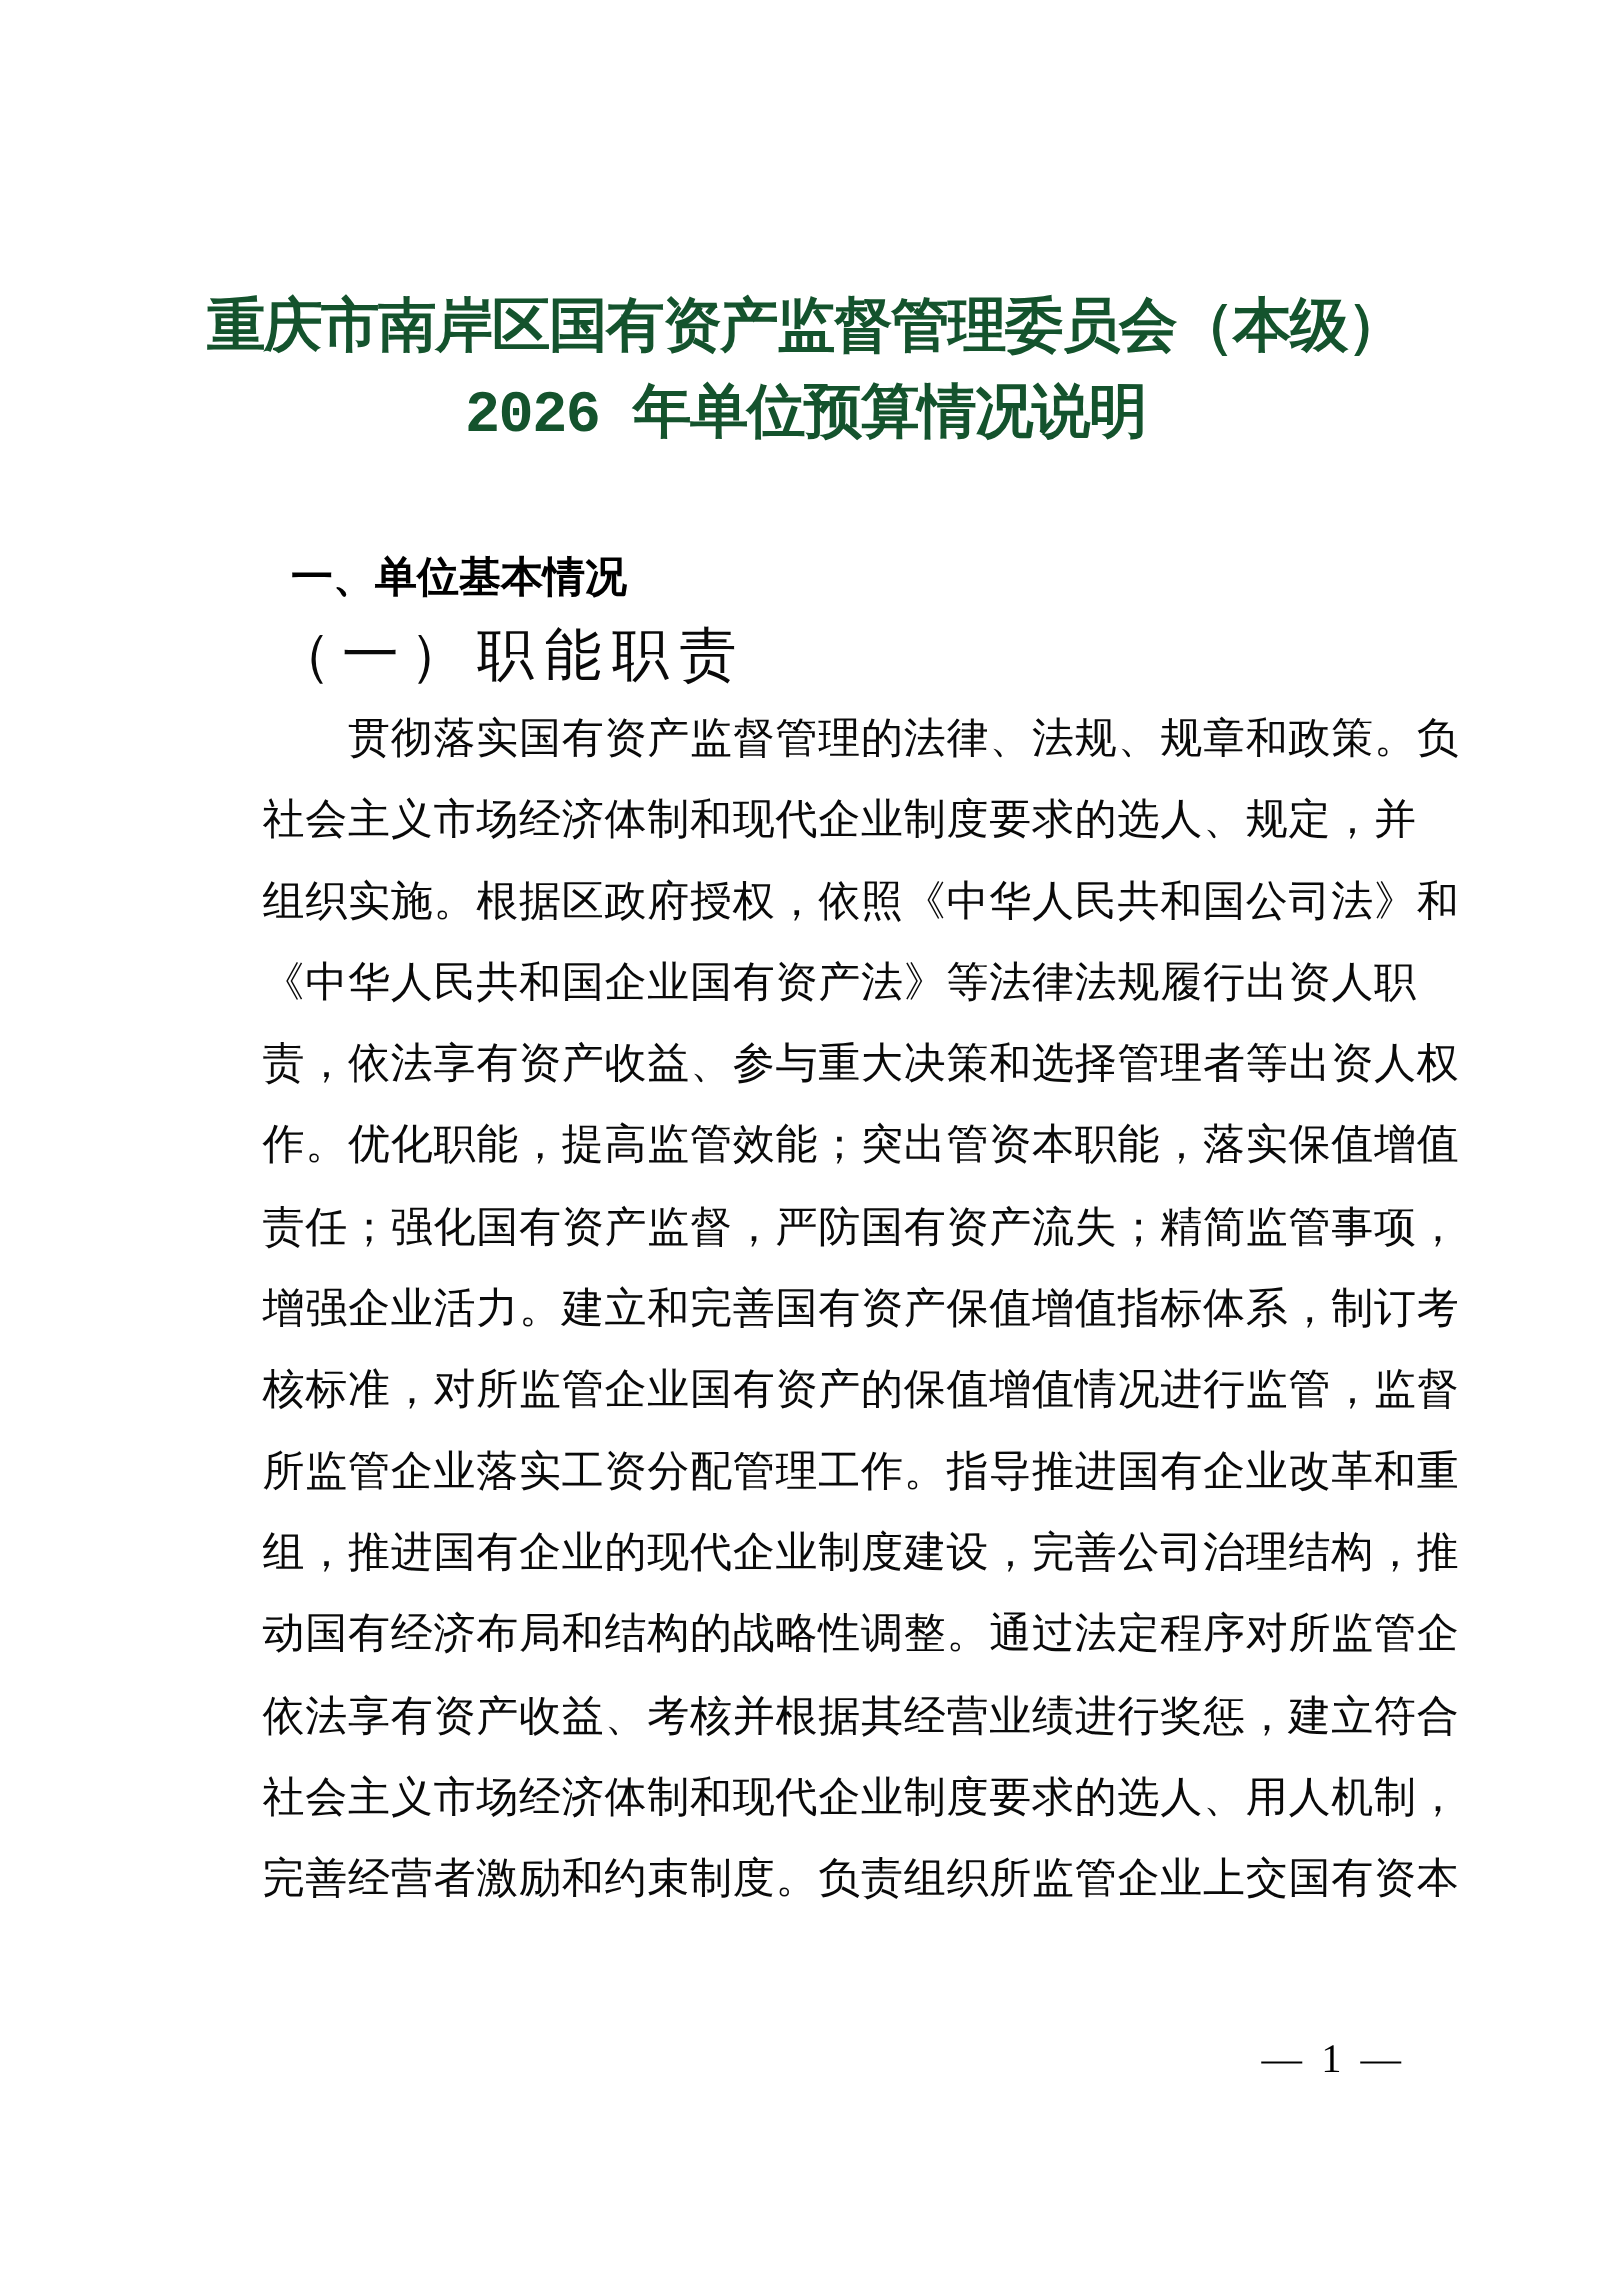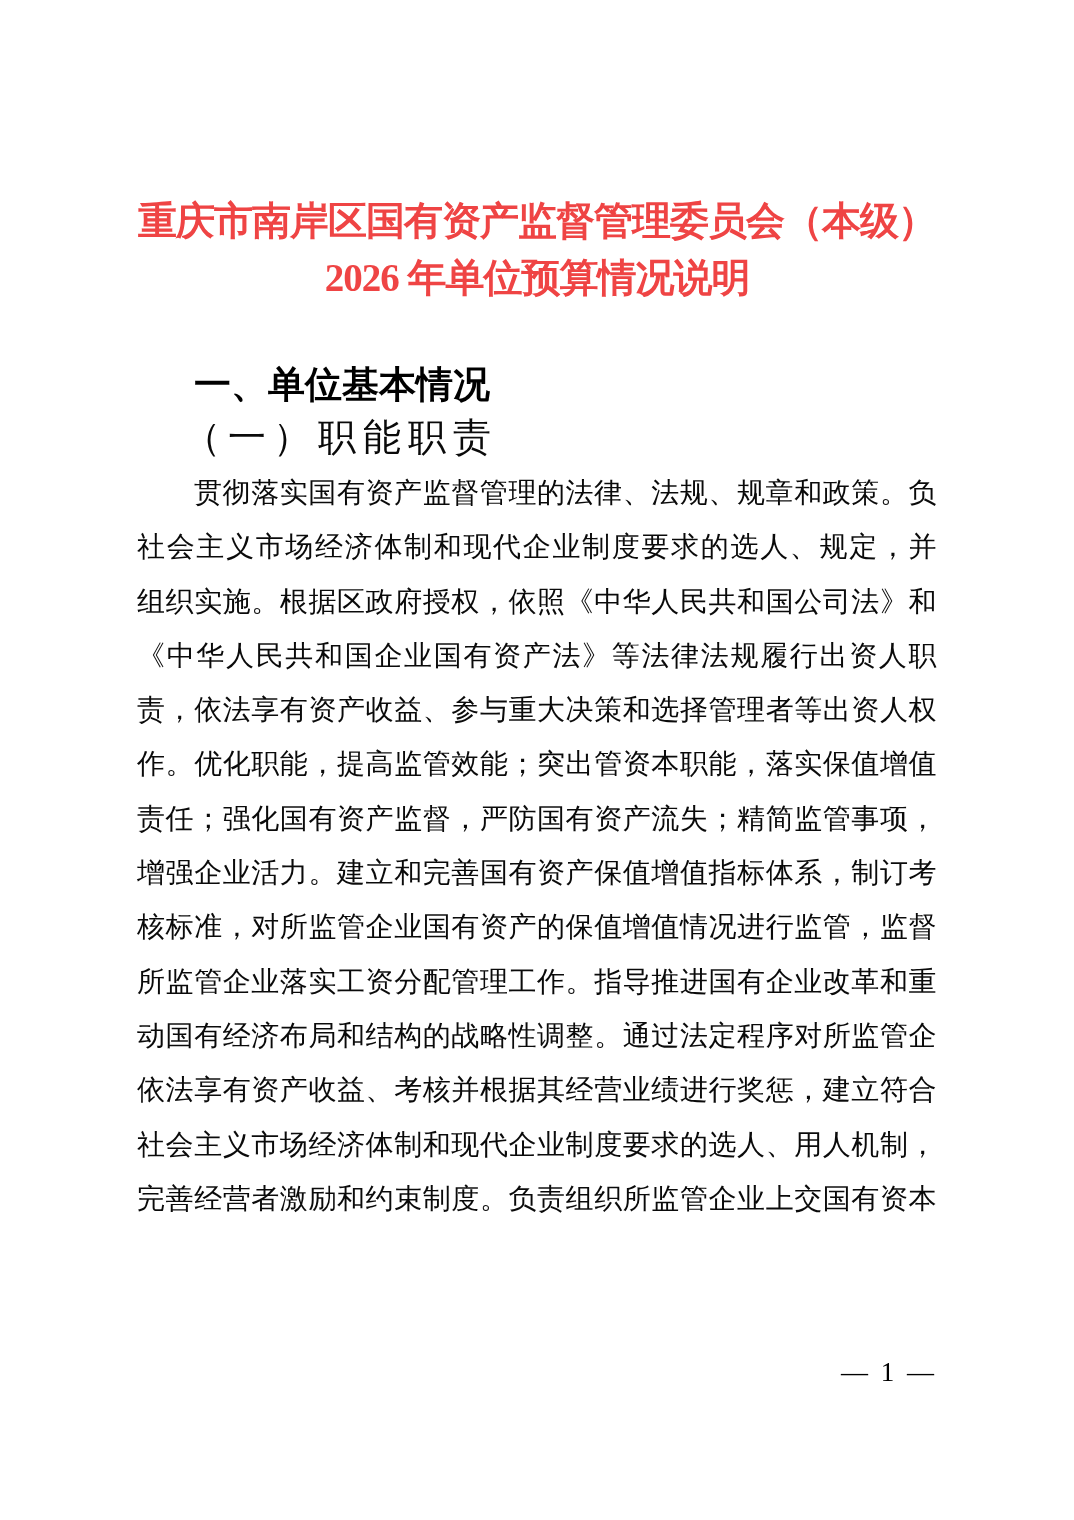--- a/index.html
+++ b/index.html
@@ -16,35 +16,35 @@
     color: #111111;
     overflow: hidden;
     font-family: "Liberation Serif", "DejaVu Serif", serif;
   }
   .doc-title {
     position: absolute;
     top: 192px;
     left: 137px;
     right: 137px;
     text-align: center;
-    font-family: Liberation Serif, serif;
+    font-family: Liberation Mono, monospace;
     font-weight: bold;
     font-size: 39px;
     letter-spacing: -1px;
     line-height: 57px;
-    color: #ef4444;
+    color: #14532d;
   }
   .section-heading {
     position: absolute;
     top: 367px;
     left: 137px;
     right: 137px;
     font-family: "Liberation Sans", "DejaVu Sans", sans-serif;
     font-weight: bold;
-    font-size: 37px;
+    font-size: 28px;
     line-height: 36px;
     text-indent: 57px;
     color: #000000;
   }
   .subsection-heading {
     position: absolute;
     top: 418px;
     left: 121px;
     right: 137px;
     font-family: "Liberation Serif", "DejaVu Serif", serif;
@@ -64,20 +64,21 @@
     font-size: 28px;
     color: #0a0a0a;
   }
   .body-line {
     height: 54.3px;
     line-height: 54.3px;
     text-align: justify;
     text-align-last: justify;
     white-space: nowrap;
     letter-spacing: 0.5px;
+    margin-left: 38px;
   }
   .body-line.first-line {
     padding-left: 57px;
   }
   .page-number {
     position: absolute;
     top: 1356px;
     right: 137px;
     font-family: "Liberation Serif", "DejaVu Serif", serif;
     font-size: 27px;
@@ -104,20 +105,21 @@
       <div class="body-line first-line">贯彻落实国有资产监督管理的法律、法规、规章和政策。负</div>
       <div class="body-line">社会主义市场经济体制和现代企业制度要求的选人、规定，并</div>
       <div class="body-line">组织实施。根据区政府授权，依照《中华人民共和国公司法》和</div>
       <div class="body-line">《中华人民共和国企业国有资产法》等法律法规履行出资人职</div>
       <div class="body-line">责，依法享有资产收益、参与重大决策和选择管理者等出资人权</div>
       <div class="body-line">作。优化职能，提高监管效能；突出管资本职能，落实保值增值</div>
       <div class="body-line">责任；强化国有资产监督，严防国有资产流失；精简监管事项，</div>
       <div class="body-line">增强企业活力。建立和完善国有资产保值增值指标体系，制订考</div>
       <div class="body-line">核标准，对所监管企业国有资产的保值增值情况进行监管，监督</div>
       <div class="body-line">所监管企业落实工资分配管理工作。指导推进国有企业改革和重</div>
+      <div class="body-line">组，推进国有企业的现代企业制度建设，完善公司治理结构，推</div>
       <div class="body-line">动国有经济布局和结构的战略性调整。通过法定程序对所监管企</div>
       <div class="body-line">依法享有资产收益、考核并根据其经营业绩进行奖惩，建立符合</div>
       <div class="body-line">社会主义市场经济体制和现代企业制度要求的选人、用人机制，</div>
       <div class="body-line">完善经营者激励和约束制度。负责组织所监管企业上交国有资本</div>
     </div>
 
   <div class="page-number">— 1 —</div>
 
 </div>
 

